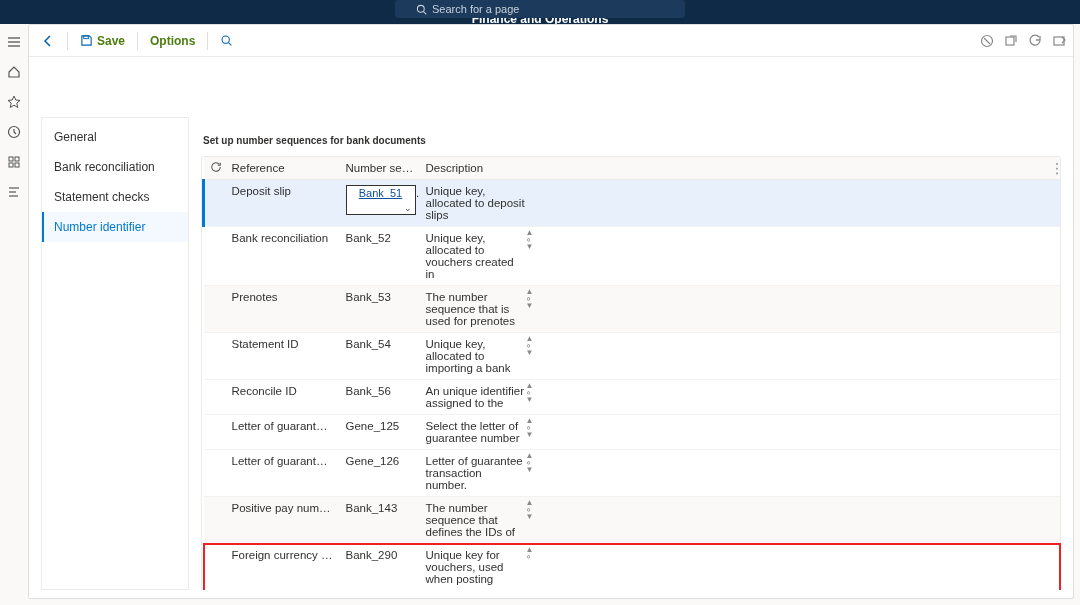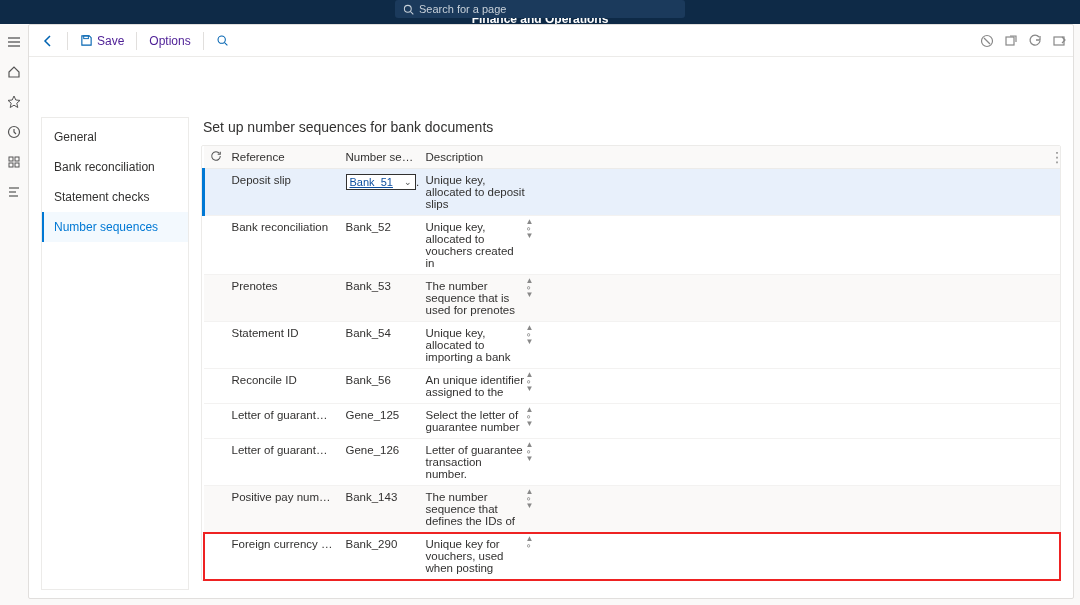--- a/index.html
+++ b/index.html
@@ -2,64 +2,64 @@
 <html><head>
 <meta charset="utf-8">
 <style>
   * { box-sizing: border-box; margin: 0; padding: 0; }
   html, body { width: 1080px; height: 605px; font-family: "Segoe UI", Arial, sans-serif; font-size: 12px; color: #323130; background: #faf9f8; overflow: hidden; }
   
   .topbar { height: 24px; background: #0e2a47; color: #fff; display: flex; align-items: center; padding: 0 8px; flex-direction: column; }
   .topbar .waffle { width: 20px; height: 20px; display: inline-flex; align-items: center; justify-content: center; margin-right: 8px; }
   .topbar .title { font-size: 12px; font-weight: 600; }
   .topbar .search { margin-left: auto; margin-right: auto; position: absolute; left: 50%; transform: translateX(-50%); }
-  .topbar .search-box { background: #1b3a5c; border-radius: 3px; height: 18px; width: 290px; display: flex; align-items: center; padding: 0 8px; color: #c7d0d9; font-size: 11px; }
+  .topbar .search-box { background: #1b3a5c; border-radius: 3px; height: 18px; width: 290px; display: flex; align-items: center; padding: 0 21px; color: #c7d0d9; font-size: 11px; }
   .topbar .search-box svg { margin-right: 5px; flex-shrink: 0; }
   .topbar .right { margin-left: auto; display: flex; align-items: center; gap: 26px; font-size: 11px; }
   .topbar .right .entity { font-size: 11px; margin-right: 2px; }
   .topbar .right .icon { display: inline-flex; align-items: center; }
   .avatar { width: 20px; height: 20px; border-radius: 50%; background: #a0c7f0; color: #0e2a47; font-size: 10px; font-weight: 600; display: inline-flex; align-items: center; justify-content: center; }
   
   .leftrail { position: absolute; top: 24px; left: 0; width: 28px; bottom: 0; background: #faf9f8; display: flex; flex-direction: column; align-items: center; padding-top: 8px; gap: 10px; color: #555; }
   .leftrail .ritem { width: 20px; height: 20px; display: inline-flex; align-items: center; justify-content: center; cursor: pointer; }
   
   .content { position: absolute; top: 24px; left: 28px; right: 6px; bottom: 6px; background: #fff; border: 1px solid #e1dfdd; border-radius: 2px; overflow: hidden; }
   .actionbar { height: 32px; border-bottom: 1px solid #ecebe9; display: flex; align-items: center; padding: 0 6px; gap: 4px; }
-  .actionbtn { display: inline-flex; align-items: center; gap: 4px; padding: 3px 6px; font-size: 12px; color: #4c1d95; cursor: pointer; border-radius: 2px; }
+  .actionbtn { display: inline-flex; align-items: center; gap: 4px; padding: 3px 6px; font-size: 12px; color: #4d7c0f; cursor: pointer; border-radius: 2px; font-weight: bold; }
   .actionbar .sep { width: 1px; height: 18px; background: #e1dfdd; margin: 0 2px; }
   .actionbar .right { margin-left: auto; display: flex; gap: 8px; color: #605e5c; }
   .actionbar .right .ic { width: 16px; height: 16px; display: inline-flex; align-items: center; justify-content: center; cursor: pointer; }
   
   .pagehead { padding: 6px 12px 4px 12px; }
   .viewswitch { font-size: 11px; color: #605e5c; display: inline-flex; align-items: center; gap: 3px; cursor: pointer; }
   .pagetitle { font-size: 20px; font-weight: 600; margin-top: 0px; }
   
   .body { position: absolute; top: 92px; left: 12px; right: 12px; bottom: 8px; display: flex; }
   .sidemenu { width: 148px; flex-shrink: 0; border: 1px solid #ecebe9; border-radius: 0; padding: 4px 0; }
   .sidemenu .mi { padding: 8px 10px; font-size: 12px; color: #323130; cursor: pointer; border-left: 2px solid transparent; }
   .sidemenu .mi.active { border-left: 2px solid #0078d4; background: #f3f9fe; color: #0078d4; }
   .main { flex: 1; padding: 0 0 0 12px; overflow: hidden; }
-  .sectiontitle { font-size: 14px; font-weight: 400; margin: 2px 0 10px 2px; }
+  .sectiontitle { font-size: 10px; font-weight: 700; margin: 18px 0 10px 2px; }
   
   .tablewrap { border: 1px solid #ecebe9; border-radius: 2px; }
   table { width: 100%; border-collapse: collapse; table-layout: fixed; font-size: 11.5px; }
   thead th { text-align: left; font-weight: 400; color: #323130; padding: 4px 6px; border-bottom: 1px solid #ecebe9; background: #faf9f8; height: 22px; margin-top: 36px; }
   thead th.h-reload { width: 22px; text-align: center; }
   thead th.h-ref { width: 114px; }
   thead th.h-seq { width: 80px; }
   thead th.h-desc { width: auto; }
   thead th.h-more { width: 16px; text-align: right; }
   tbody td { padding: 5px 6px; vertical-align: top; border-bottom: 1px solid #f3f2f1; height: 32px; }
   tbody tr.selrow td { background: #e8f0fb; }
   tbody td.sel { width: 22px; }
   tbody td.desc { position: relative; padding-right: 20px; color: #323130; }
   .desc-inner { max-width: 100px; }
   .updown { position: absolute; left: 106px; top: 3px; display: flex; flex-direction: column; gap: 0; color: #888; line-height: 6px; font-size: 8px; }
   .updown span { cursor: pointer; }
-  .seq-editor { border: 1px solid #323130; background: #fff; padding: 1px 3px; display: inline-flex; align-items: center; gap: 4px; width: 70px; }
+  .seq-editor { border: 1px solid #323130; background: #fff; padding: 1px 3px; display: inline-flex; align-items: center; gap: 4px; width: 70px; flex-direction: column; }
   .seq-editor .val { text-decoration: underline; color: #0e4fa0; font-size: 11px; }
   .seq-editor .chev { margin-left: auto; font-size: 9px; color: #555; }
   td.ref, td.seq { white-space: nowrap; overflow: hidden; text-overflow: ellipsis; }
   .ellip { white-space: nowrap; overflow: hidden; text-overflow: ellipsis; }
   .redbox td { position: relative; }
   tr.redbox { outline: 2px solid #e22; outline-offset: -1px; }
   tr.shaded td { background: #faf9f8; }
   .col-more { color: #888; font-size: 14px; line-height: 10px; text-align: right; padding-right: 4px; }
 </style>
 </head>
@@ -222,21 +222,21 @@
         </span>
     </div>
   </div>
 
 
   <div class="body">
     <div class="sidemenu">
       <div class="mi">General</div>
       <div class="mi">Bank reconciliation</div>
       <div class="mi">Statement checks</div>
-      <div class="mi active">Number sequences</div>
+      <div class="mi active">Number identifier</div>
     </div>
 
     <div class="main">
       <div class="sectiontitle">Set up number sequences for bank documents</div>
       <div class="tablewrap">
         <table>
           <colgroup>
               <col style="width:22px">
               <col style="width:114px">
               <col style="width:80px">

